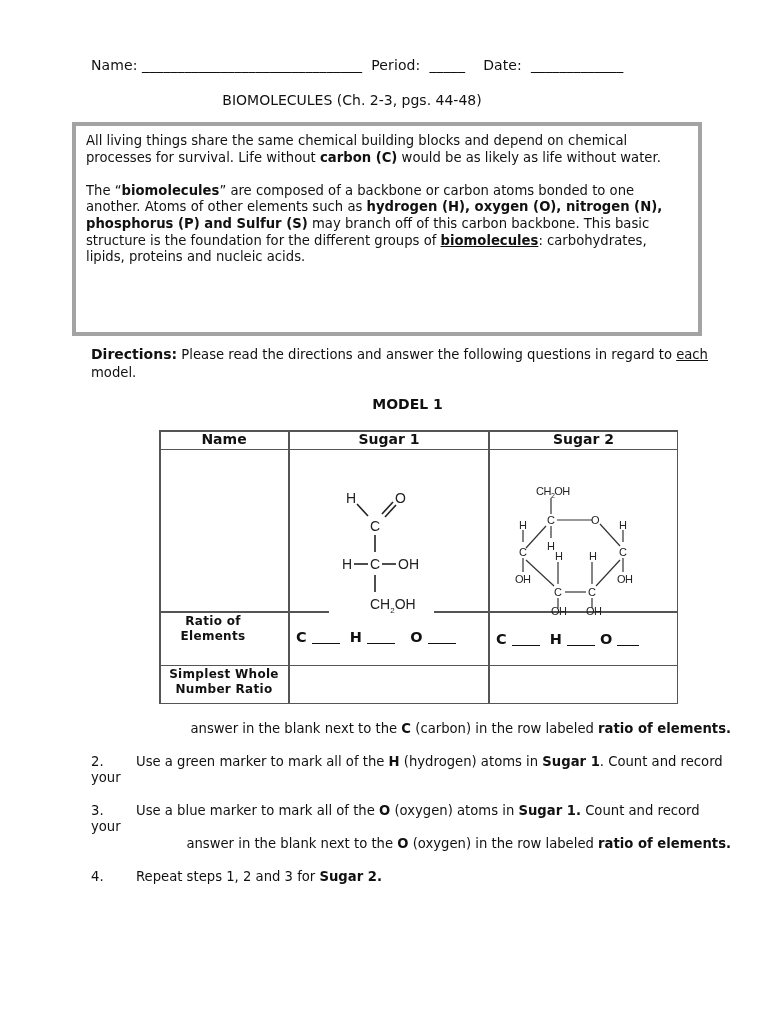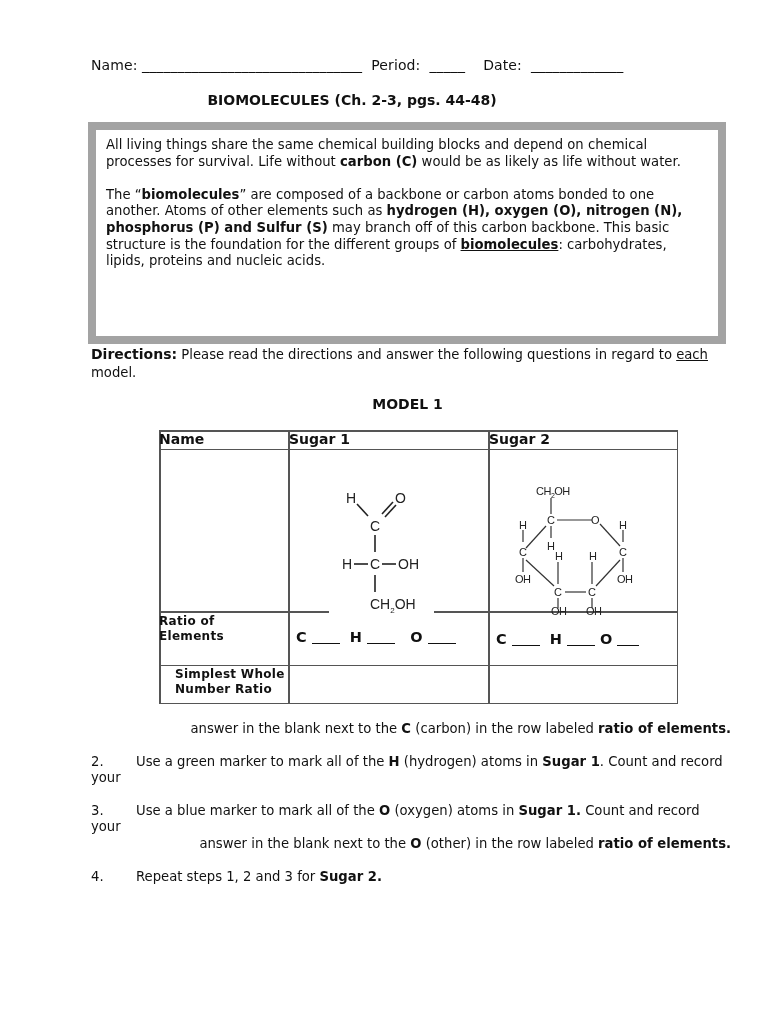--- a/index.html
+++ b/index.html
@@ -6,43 +6,43 @@
   body {
     width: 770px; height: 1024px; position: relative; overflow: hidden;
     font-family: "DejaVu Sans", sans-serif; color: #111; font-size: 13.2px;
   }
   .abs { position: absolute; }
   b, .b { font-weight: bold; }
   u.b { text-decoration: underline; }
 
   
   .header-line { left: 91px; top: 57px; font-size: 14px; white-space: pre; letter-spacing: 0.1px; }
-  .title { left: 0; width: 704px; top: 92px; text-align: center; font-size: 14px; font-weight: bold; }
+  .title { left: 0; width: 704px; top: 92px; text-align: center; font-size: 14px; font-weight: normal; }
 
   
   .intro-box {
-    left: 88px; top: 122px; width: 622px; height: 206px;
-    border: 8px solid #a3a3a3; overflow: hidden;
+    left: 72px; top: 122px; width: 622px; height: 206px;
+    border: 4px solid #a3a3a3; overflow: hidden;
   }
   .intro-box .inner {
     padding: 7px 10px 0 10px; line-height: 16.6px; font-size: 13.2px;
   }
   .intro-box p { margin: 0; }
   .intro-box p.gap { margin-top: 16.6px; }
 
   .directions { left: 91px; top: 345px; width: 630px; line-height: 18px; font-size: 13.2px; }
   .directions .lbl { font-weight: bold; font-size: 14px; }
   .directions u { text-decoration: underline; }
 
   .model-title { left: 0; width: 815px; top: 396px; text-align: center; font-weight: bold; font-size: 14px; }
 
   
   .tbl { left: 159px; top: 430px; width: 519px; height: 274px; }
   .tbl .line { position: absolute; background: #555; }
-  .cell-text { position: absolute; font-weight: bold; }
+  .cell-text { position: absolute; text-align: center; font-weight: bold; }
   .hdr { font-size: 14px; top: 1px; }
   .rowlbl { font-size: 12px; line-height: 15px; letter-spacing: 0.3px; }
   .ratio { position: absolute; font-weight: bold; font-size: 14.5px; white-space: pre; }
   .ratio .blank { display: inline-block; border-bottom: 1.4px solid #111; height: 14px; vertical-align: -2px; }
 
   
   .mol { position: absolute; font-family: "Liberation Sans", sans-serif; font-size: 14px; color: #222; }
   .mol svg { position: absolute; left: 0; top: 0; overflow: visible; }
   .mol .t { position: absolute; line-height: 1; white-space: nowrap; }
   .mol2 { font-size: 11px; letter-spacing: -0.5px; }
@@ -86,21 +86,21 @@
   <div class="line" style="left:0;top:234.5px;width:519px;height:1.5px;"></div>
 
   <div class="cell-text hdr" style="left:0;width:130px;">Name</div>
   <div class="cell-text hdr" style="left:130px;width:200px;">Sugar 1</div>
   <div class="cell-text hdr" style="left:330px;width:189px;">Sugar 2</div>
 
   <div class="cell-text rowlbl" style="left:0;width:108px;top:184px;">
     <div>Ratio of</div>
     <div>Elements</div>
   </div>
-  <div class="cell-text rowlbl" style="left:0;width:130px;top:237px;margin-left:16px;">
+  <div class="cell-text rowlbl" style="left:0;width:130px;top:237px;">
     <div>Simplest Whole</div>
     <div>Number Ratio</div>
   </div>
 
   <div class="ratio" style="left:137px;top:199px;"><span>C</span> <span class="blank" style="width:28px"></span>  <span>H</span> <span class="blank" style="width:28px"></span>   <span>O</span> <span class="blank" style="width:28px"></span></div>
 
   <div class="ratio" style="left:337px;top:201px;"><span>C</span> <span class="blank" style="width:28px"></span>  <span>H</span> <span class="blank" style="width:28px"></span> <span>O</span> <span class="blank" style="width:22px"></span></div>
 
   <div class="abs" style="left:131px;top:236px;width:198px;height:36px;"></div>
   <div class="abs" style="left:331px;top:236px;width:186px;height:36px;"></div>
@@ -166,18 +166,18 @@
 
 <div class="abs steps">
   <div class="step">
     <div class="cont"><span>answer in the blank next to the </span><b>C</b><span> (carbon) in the row labeled </span><b>ratio of elements.</b></div>
   </div>
   <div class="step">
     <div><span class="num">2.</span><span>Use a green marker to mark all of the </span><b>H</b><span> (hydrogen) atoms in </span><b>Sugar 1</b><span>.  Count and record your</span></div>
   </div>
   <div class="step">
     <div><span class="num">3.</span><span>Use a blue marker to mark all of the </span><b>O</b><span> (oxygen) atoms in </span><b>Sugar 1.</b><span>  Count and record your</span></div>
-    <div class="cont"><span>answer in the blank next to the </span><b>O</b><span> (other) in the row labeled </span><b>ratio of elements.</b></div>
+    <div class="cont"><span>answer in the blank next to the </span><b>O</b><span> (oxygen) in the row labeled </span><b>ratio of elements.</b></div>
   </div>
   <div class="step">
     <div><span class="num">4.</span><span>Repeat steps 1, 2 and 3 for </span><b>Sugar 2.</b></div>
   </div>
 </div>
 
 </body></html>

